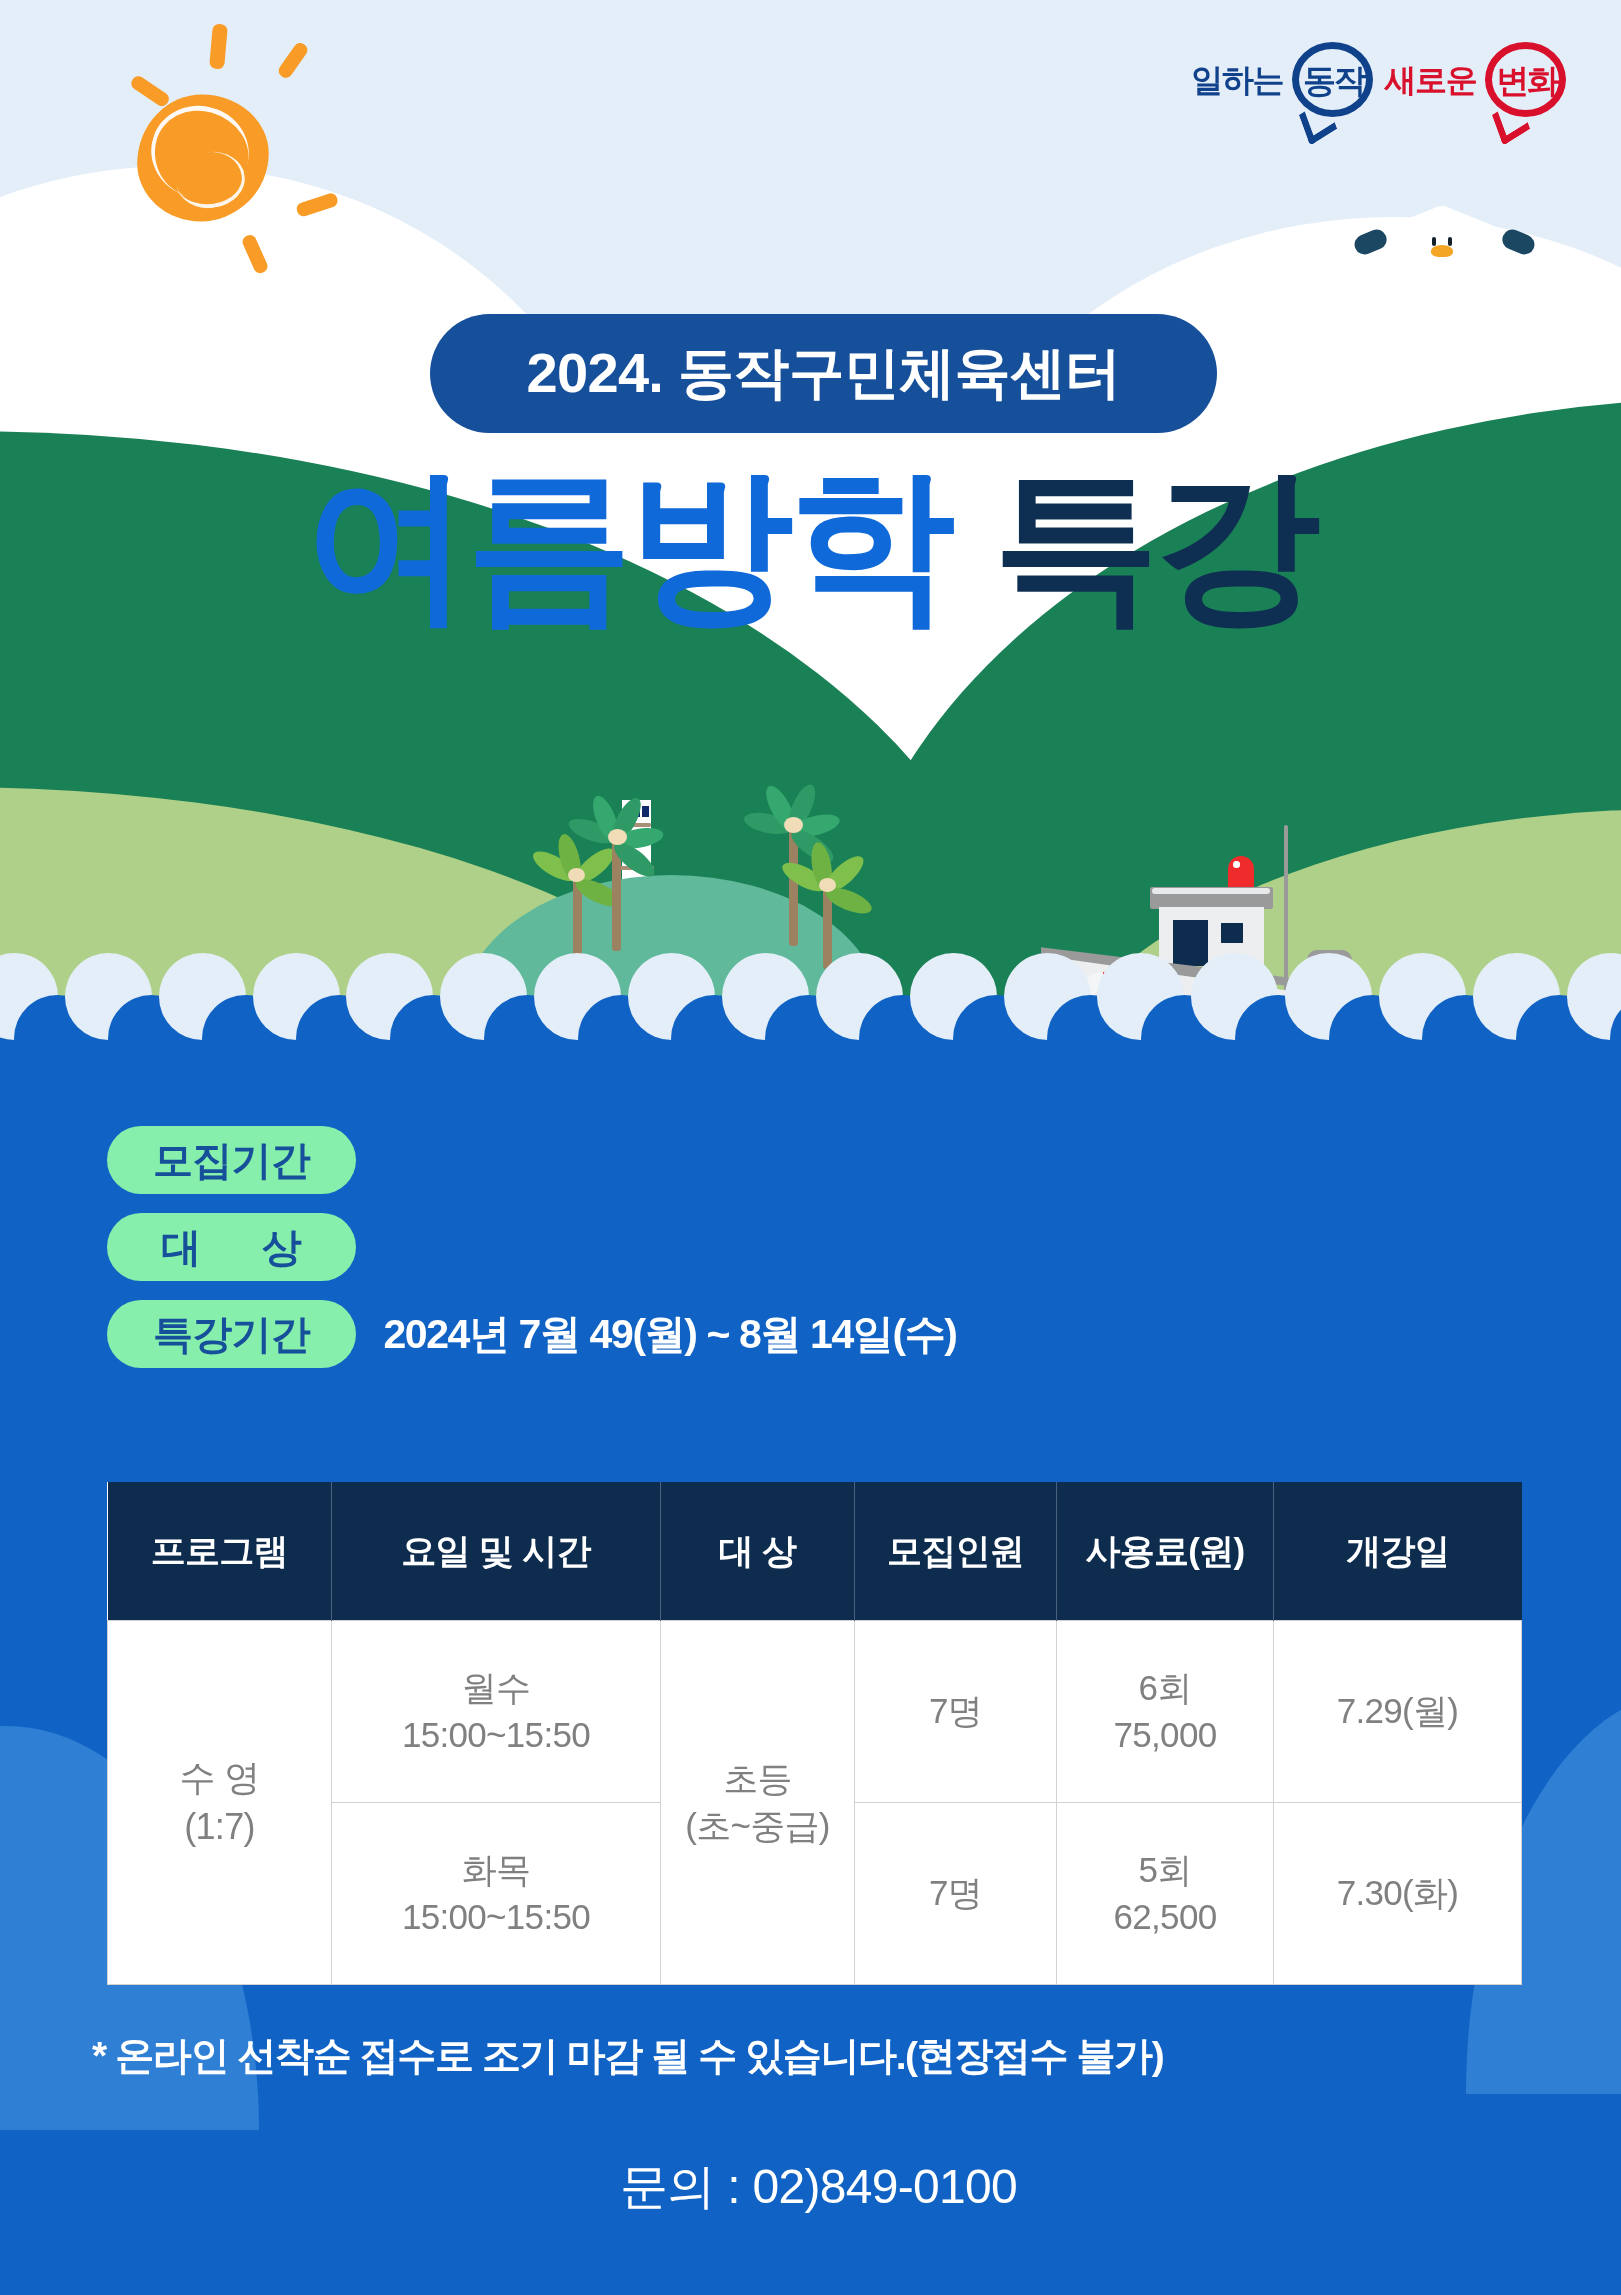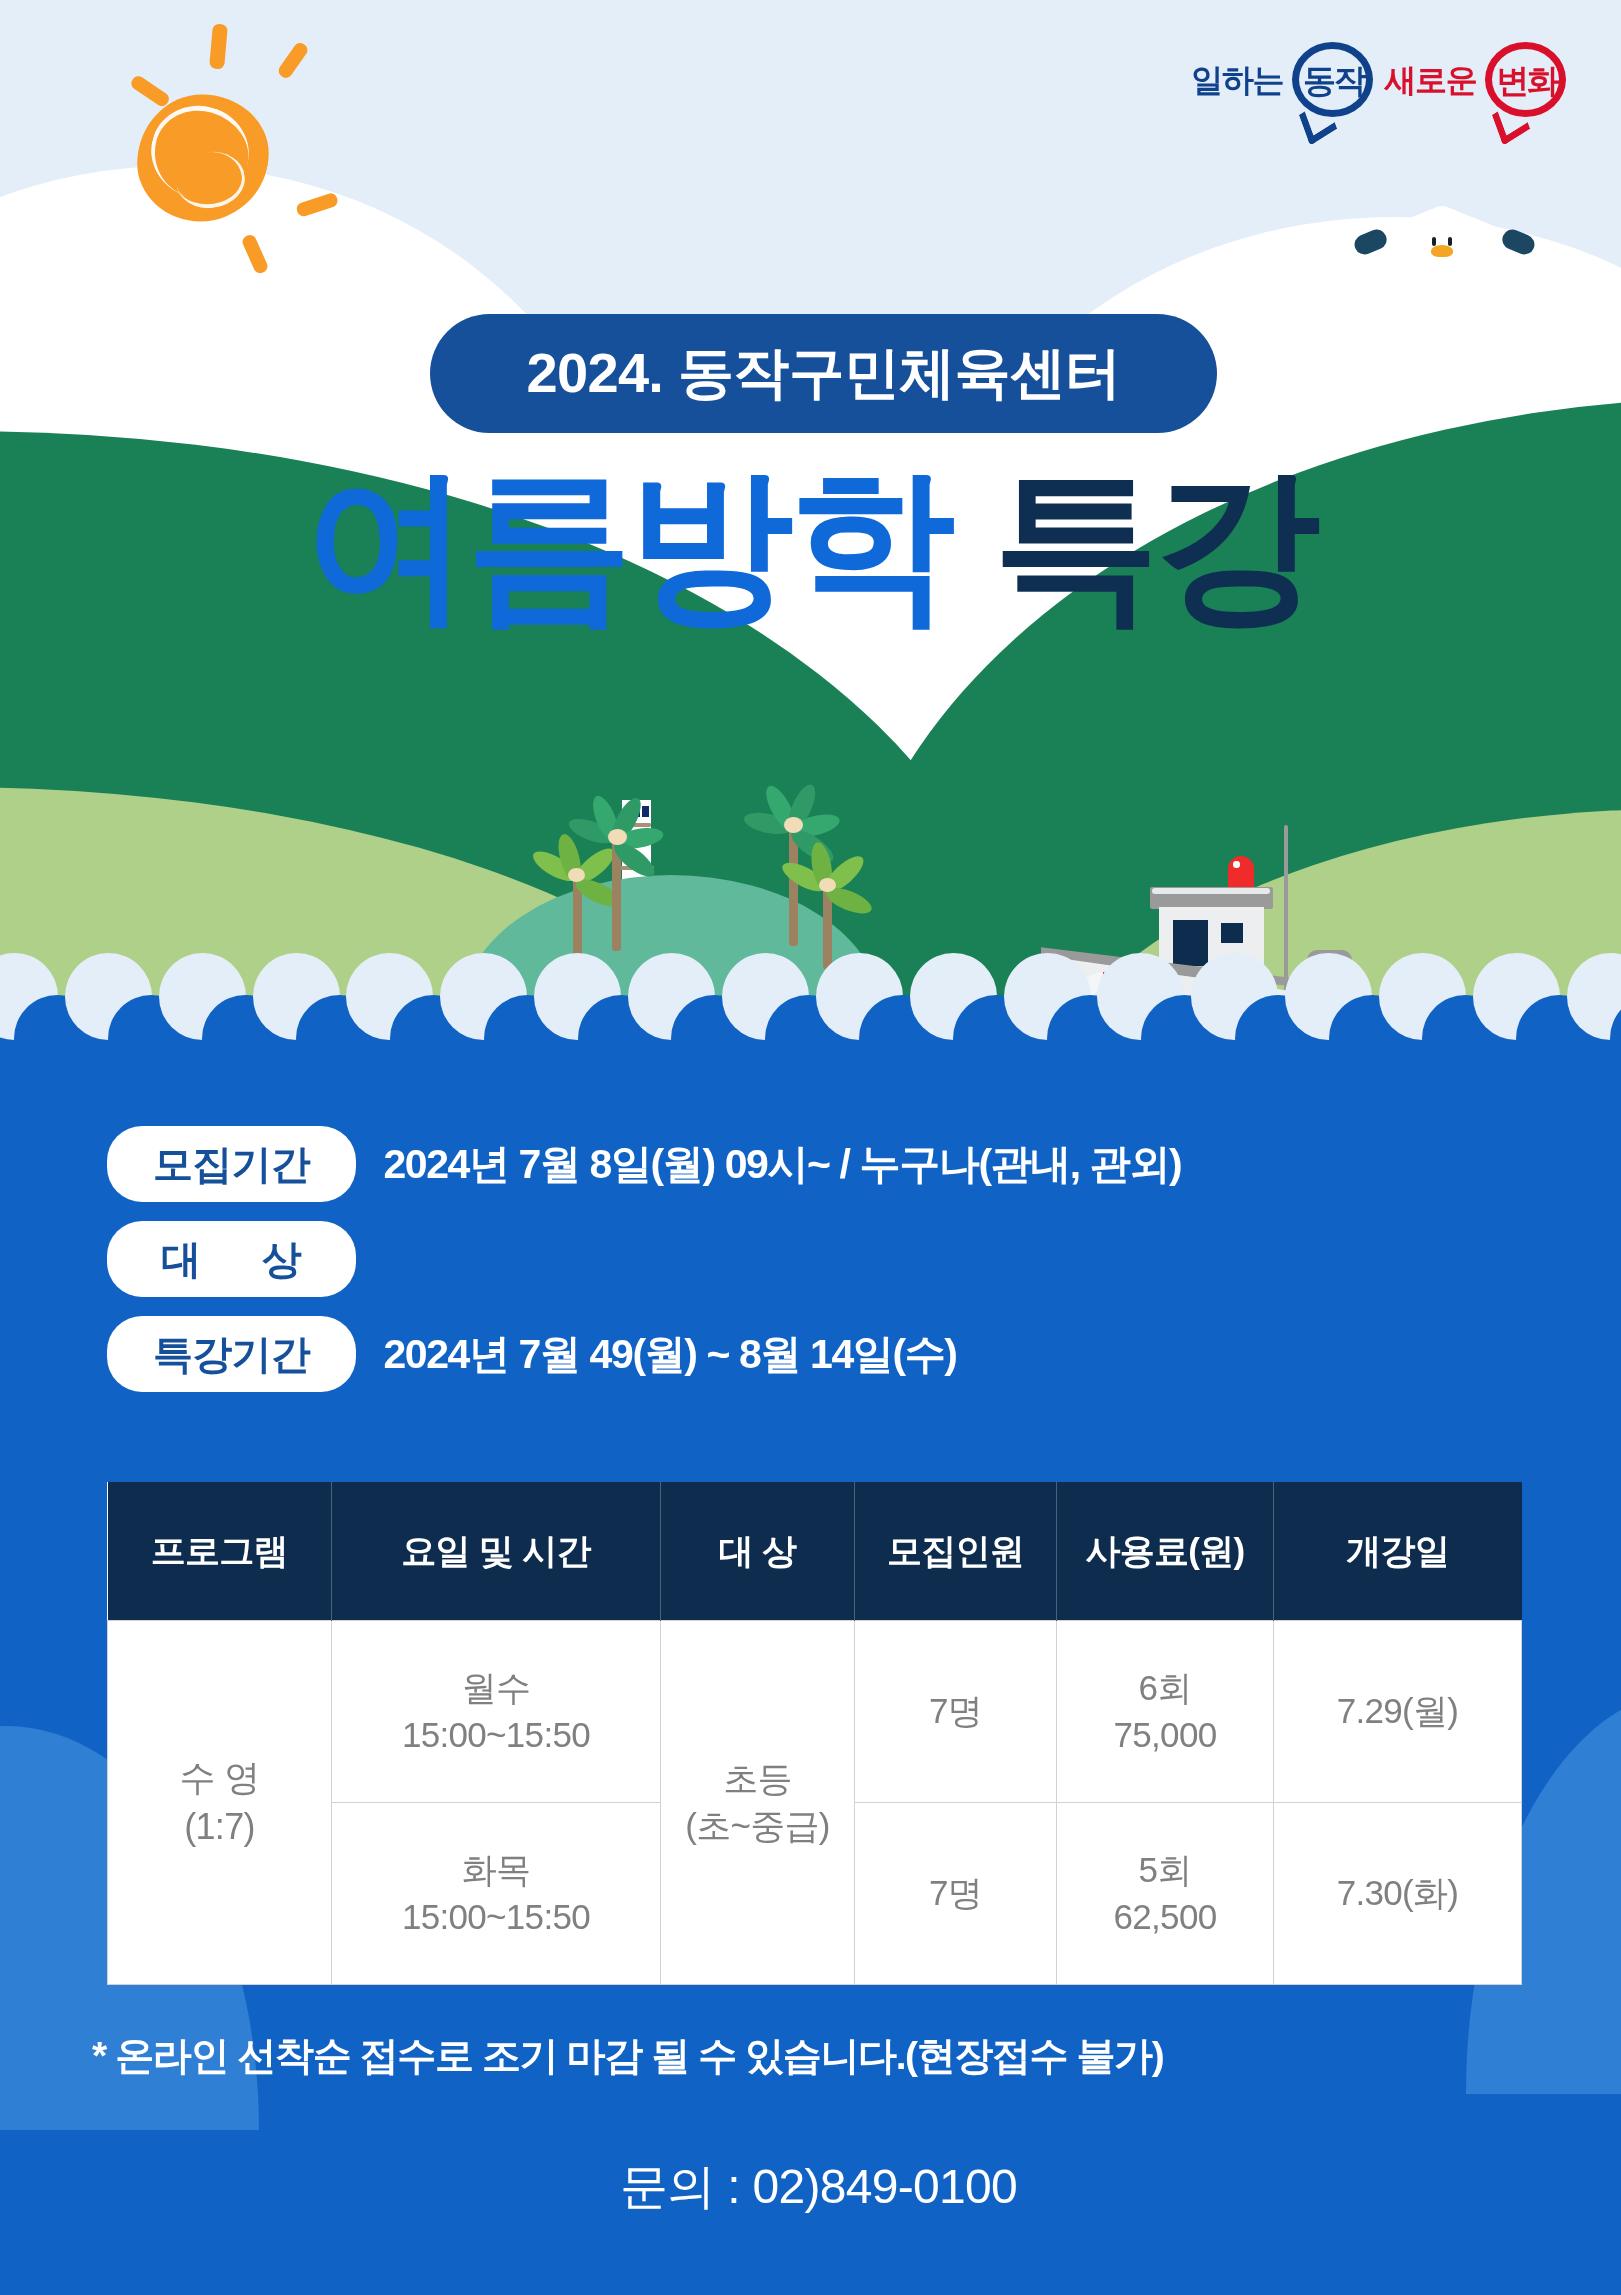--- a/index.html
+++ b/index.html
@@ -172,21 +172,21 @@
     position:absolute;left:0;top:462px;width:1621px;text-align:center;
     font-size:166px;font-weight:bold;letter-spacing:-4.3px;line-height:1;white-space:nowrap;
   }
   .h-blue{color:#1069d8;}
   .h-navy{color:#0e2f52;}
 
   
   .info{position:absolute;left:0;top:1126px;width:1621px;}
   .info-row{display:flex;align-items:center;margin-bottom:19px;padding-left:107px;}
   .info-label{
-    width:249px;height:76px;background:#ffffff;border-radius:35px;
+    width:249px;height:68px;background:#86efac;border-radius:35px;
     display:flex;align-items:center;justify-content:center;
     color:#17509a;font-size:40px;font-weight:bold;letter-spacing:-0.7px;flex:0 0 auto;
   }
   .info-label.spaced{letter-spacing:24.6px;text-indent:24.6px;}
   .info-value{
     margin-left:27.4px;color:#ffffff;font-size:41px;font-weight:bold;letter-spacing:-1.4px;white-space:nowrap;
   }
 
   
   .tbl{
@@ -374,21 +374,20 @@
   </div>
 
   <div class="pill-title">2024.  동작구민체육센터</div>
   <div class="headline">
     <span class="h-blue">여름방학</span><span>&nbsp;</span><span class="h-navy">특강</span>
   </div>
 
   <div class="info">
     <div class="info-row">
       <div class="info-label">모집기간</div>
-      <div class="info-value">2024년 7월 8일(월) 09시~ / 누구나(관내, 관외)</div>
     </div>
     <div class="info-row">
       <div class="info-label spaced">대 상</div>
     </div>
     <div class="info-row">
       <div class="info-label">특강기간</div>
       <div class="info-value">2024년 7월 49(월) ~ 8월 14일(수)</div>
     </div>
   </div>
 

